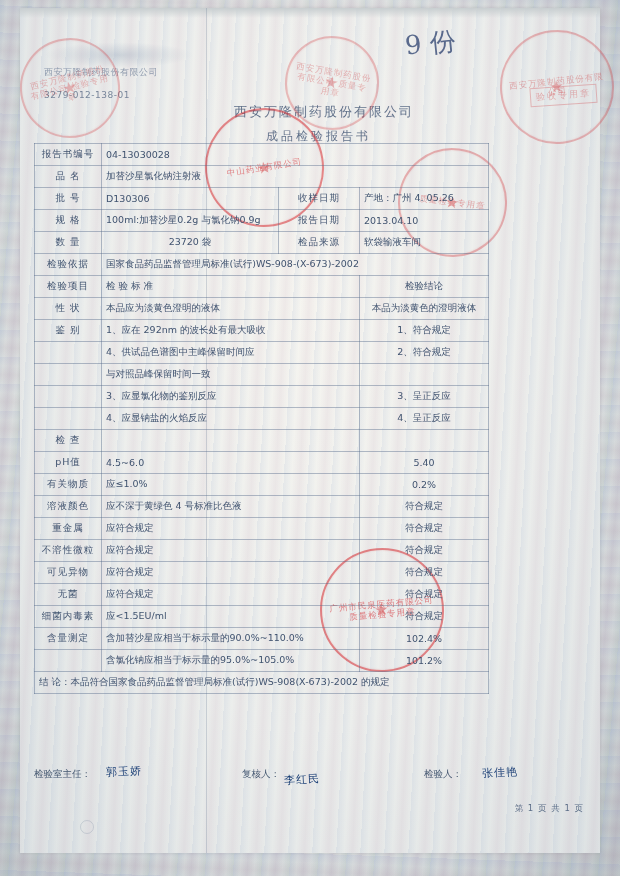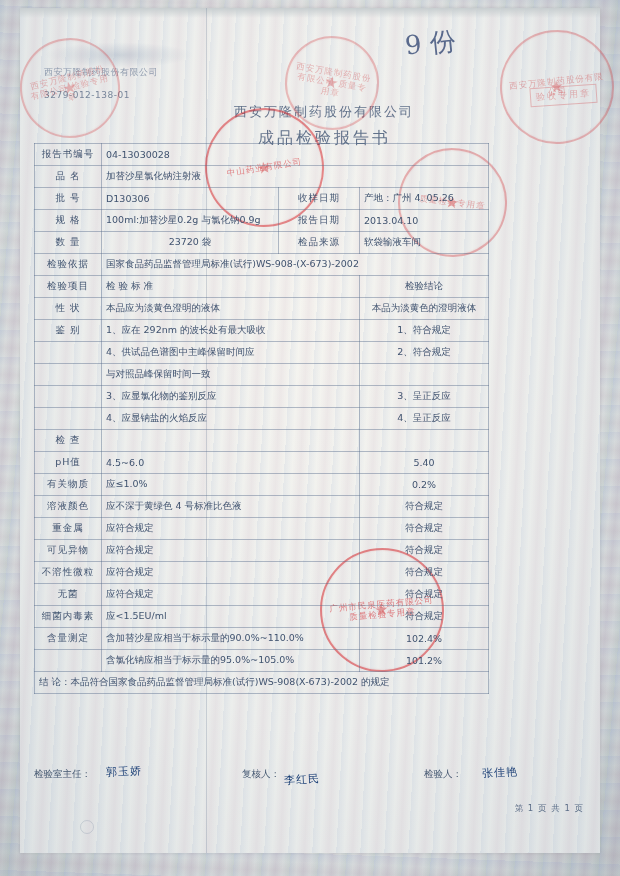--- a/index.html
+++ b/index.html
@@ -41,22 +41,22 @@
     box-shadow:0 0 3px rgba(0,0,0,.10);
   }
   .faint{color:#54657f;}
   
   .title1{
     position:absolute;left:214px;top:95px;width:240px;text-align:left;
     font-size:13px;letter-spacing:2px;color:#4a5c78;opacity:.85;
     font-family:"DejaVu Serif",serif;
   }
   .title2{
-    position:absolute;left:238px;top:120px;width:200px;text-align:left;
-    font-size:16px;letter-spacing:3px;color:#4a5c78;opacity:.85;
+    position:absolute;left:246px;top:120px;width:200px;text-align:left;
+    font-size:12px;letter-spacing:3px;color:#4a5c78;opacity:.85;
     font-family:"DejaVu Serif",serif;
   }
   .corner-code{
     position:absolute;left:24px;top:82px;font-size:9px;letter-spacing:.5px;color:#5b6c85;opacity:.8;
   }
   .corner-company{
     position:absolute;left:24px;top:58px;font-size:9px;letter-spacing:.5px;color:#6b7c95;opacity:.7;
   }
   
   table.grid{
@@ -279,26 +279,26 @@
           <td class="lbl">溶液颜色</td>
           <td class="sub" colspan="2">应不深于黄绿色 4 号标准比色液</td>
           <td class="ctr">符合规定</td>
         </tr>
         <tr>
           <td class="lbl">重金属</td>
           <td class="sub" colspan="2">应符合规定</td>
           <td class="ctr">符合规定</td>
         </tr>
         <tr>
+          <td class="lbl">不溶性微粒</td>
+          <td class="sub" colspan="2">应符合规定</td>
+          <td class="ctr">符合规定</td>
+        </tr>
+        <tr>
           <td class="lbl">可见异物</td>
-          <td class="sub" colspan="2">应符合规定</td>
-          <td class="ctr">符合规定</td>
-        </tr>
-        <tr>
-          <td class="lbl">不溶性微粒</td>
           <td class="sub" colspan="2">应符合规定</td>
           <td class="ctr">符合规定</td>
         </tr>
         <tr>
           <td class="lbl">无菌</td>
           <td class="sub" colspan="2">应符合规定</td>
           <td class="ctr">符合规定</td>
         </tr>
         <tr>
           <td class="lbl">细菌内毒素</td>

